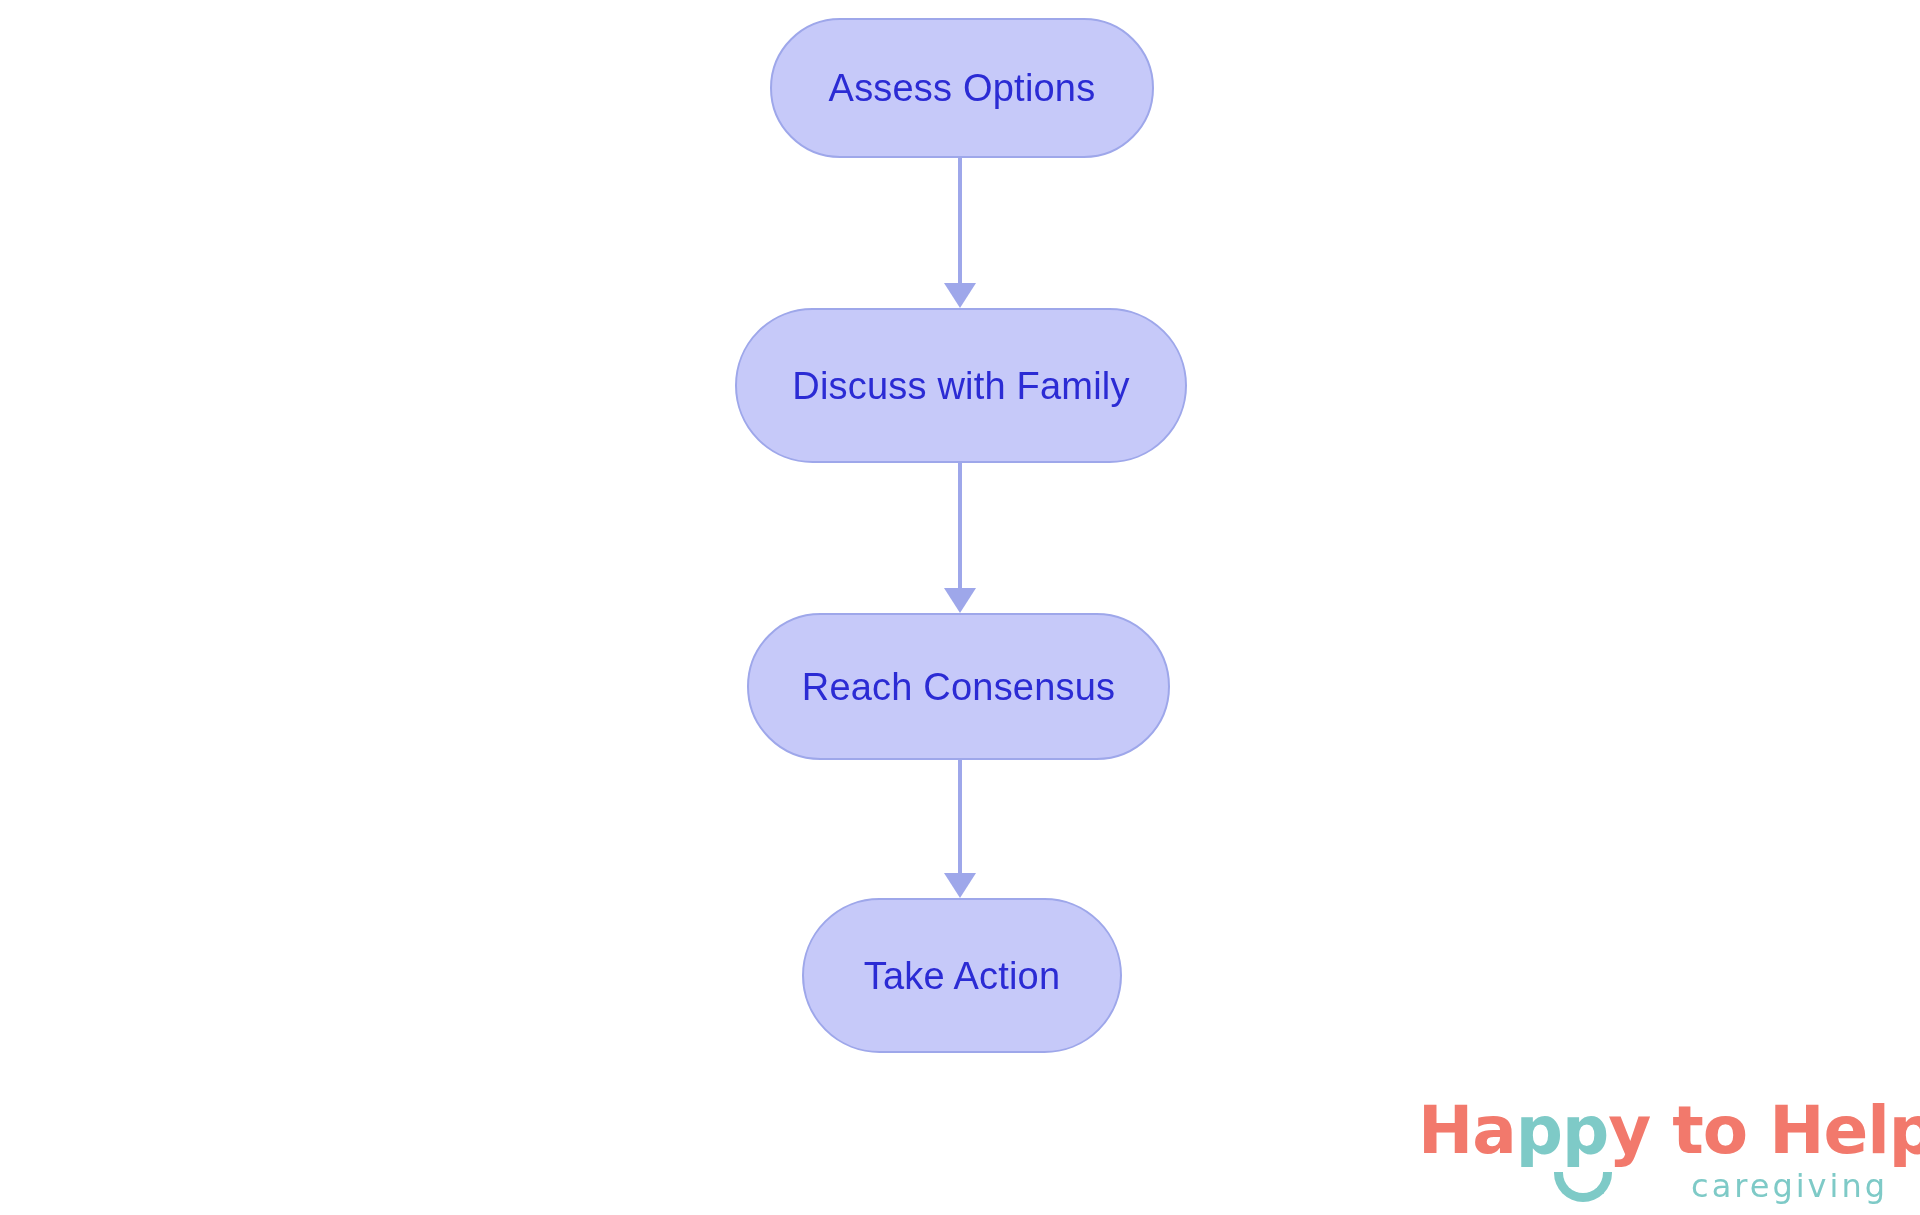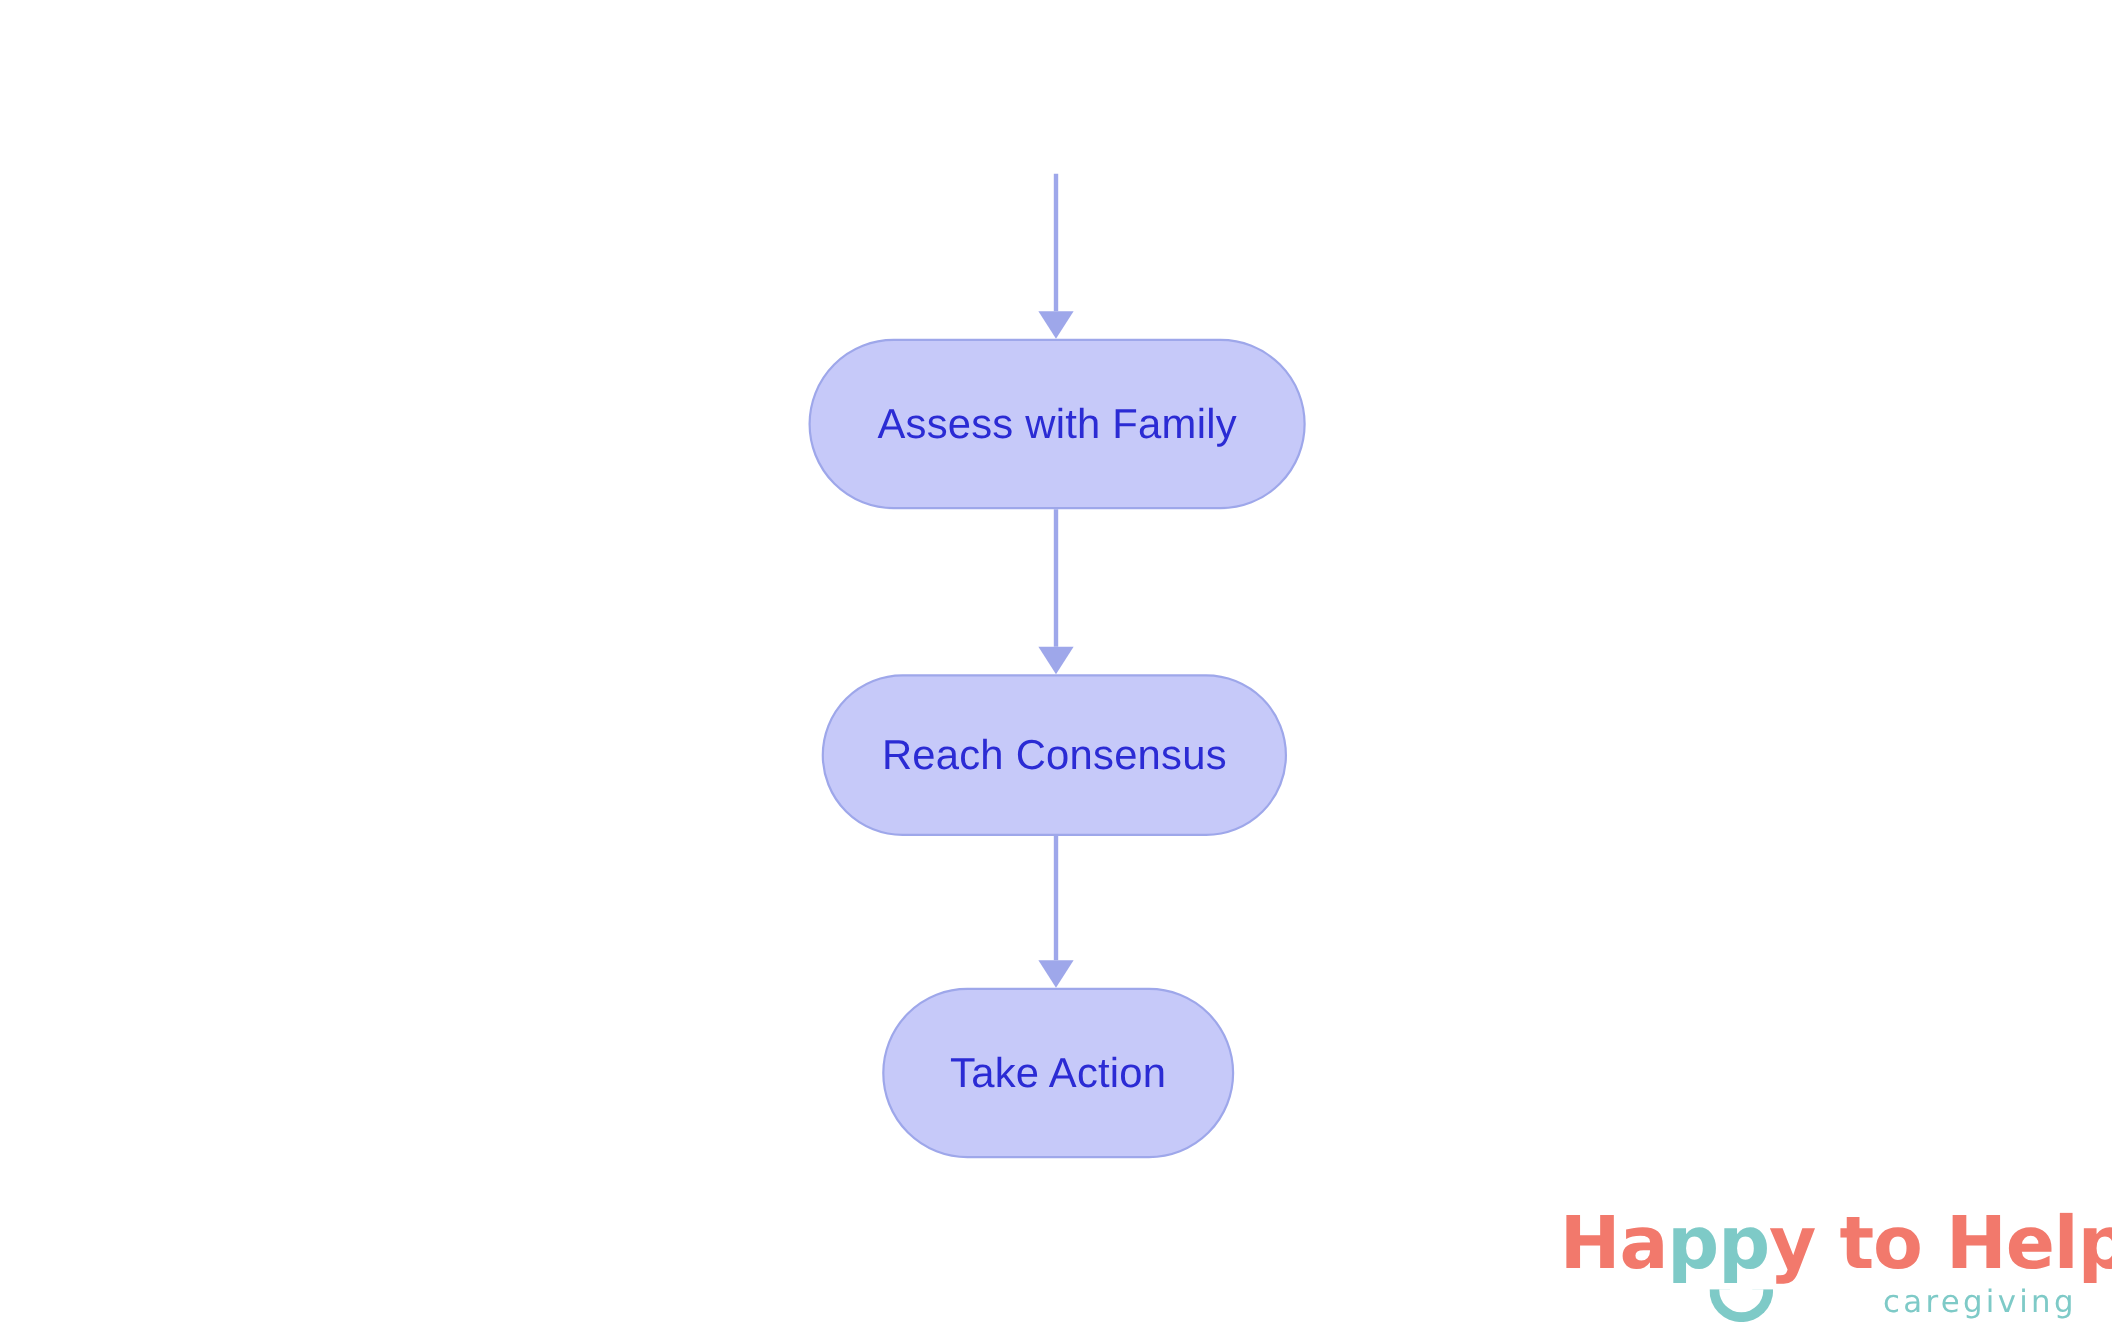--- a/index.html
+++ b/index.html
@@ -92,21 +92,21 @@
     border-top: none;
     border-radius: 0 0 40px 40px;
     box-sizing: border-box;
   }
   .logo-subtitle {
     position: absolute;
     right: 0;
     top: 72px;
     font-family: "DejaVu Sans", sans-serif;
     font-weight: 400;
-    font-size: 28px;
+    font-size: 32px;
     line-height: 1;
     letter-spacing: 3px;
     color: #7ecac7;
     white-space: nowrap;
   }
 </style>
 </head>
 <body>
 
 <div id="flow-canvas">
@@ -122,23 +122,26 @@
       <line class="edge-line" x1="960" y1="463" x2="960" y2="588"></line>
       <polygon class="edge-head" points="944,588 976,588 960,613"></polygon>
     </g>
 
     <g>
       <line class="edge-line" x1="960" y1="760" x2="960" y2="873"></line>
       <polygon class="edge-head" points="944,873 976,873 960,898"></polygon>
     </g>
   </svg>
 
+  <div class="node" id="node-0">
+    <span class="node-label">Assess Options</span>
+  </div>
 
   <div class="node" id="node-1">
-    <span class="node-label">Assess with Family</span>
+    <span class="node-label">Discuss with Family</span>
   </div>
 
   <div class="node" id="node-3">
     <span class="node-label">Take Action</span>
   </div>
 
   <div class="node" id="node-2">
     <span class="node-label">Reach Consensus</span>
   </div>
 

